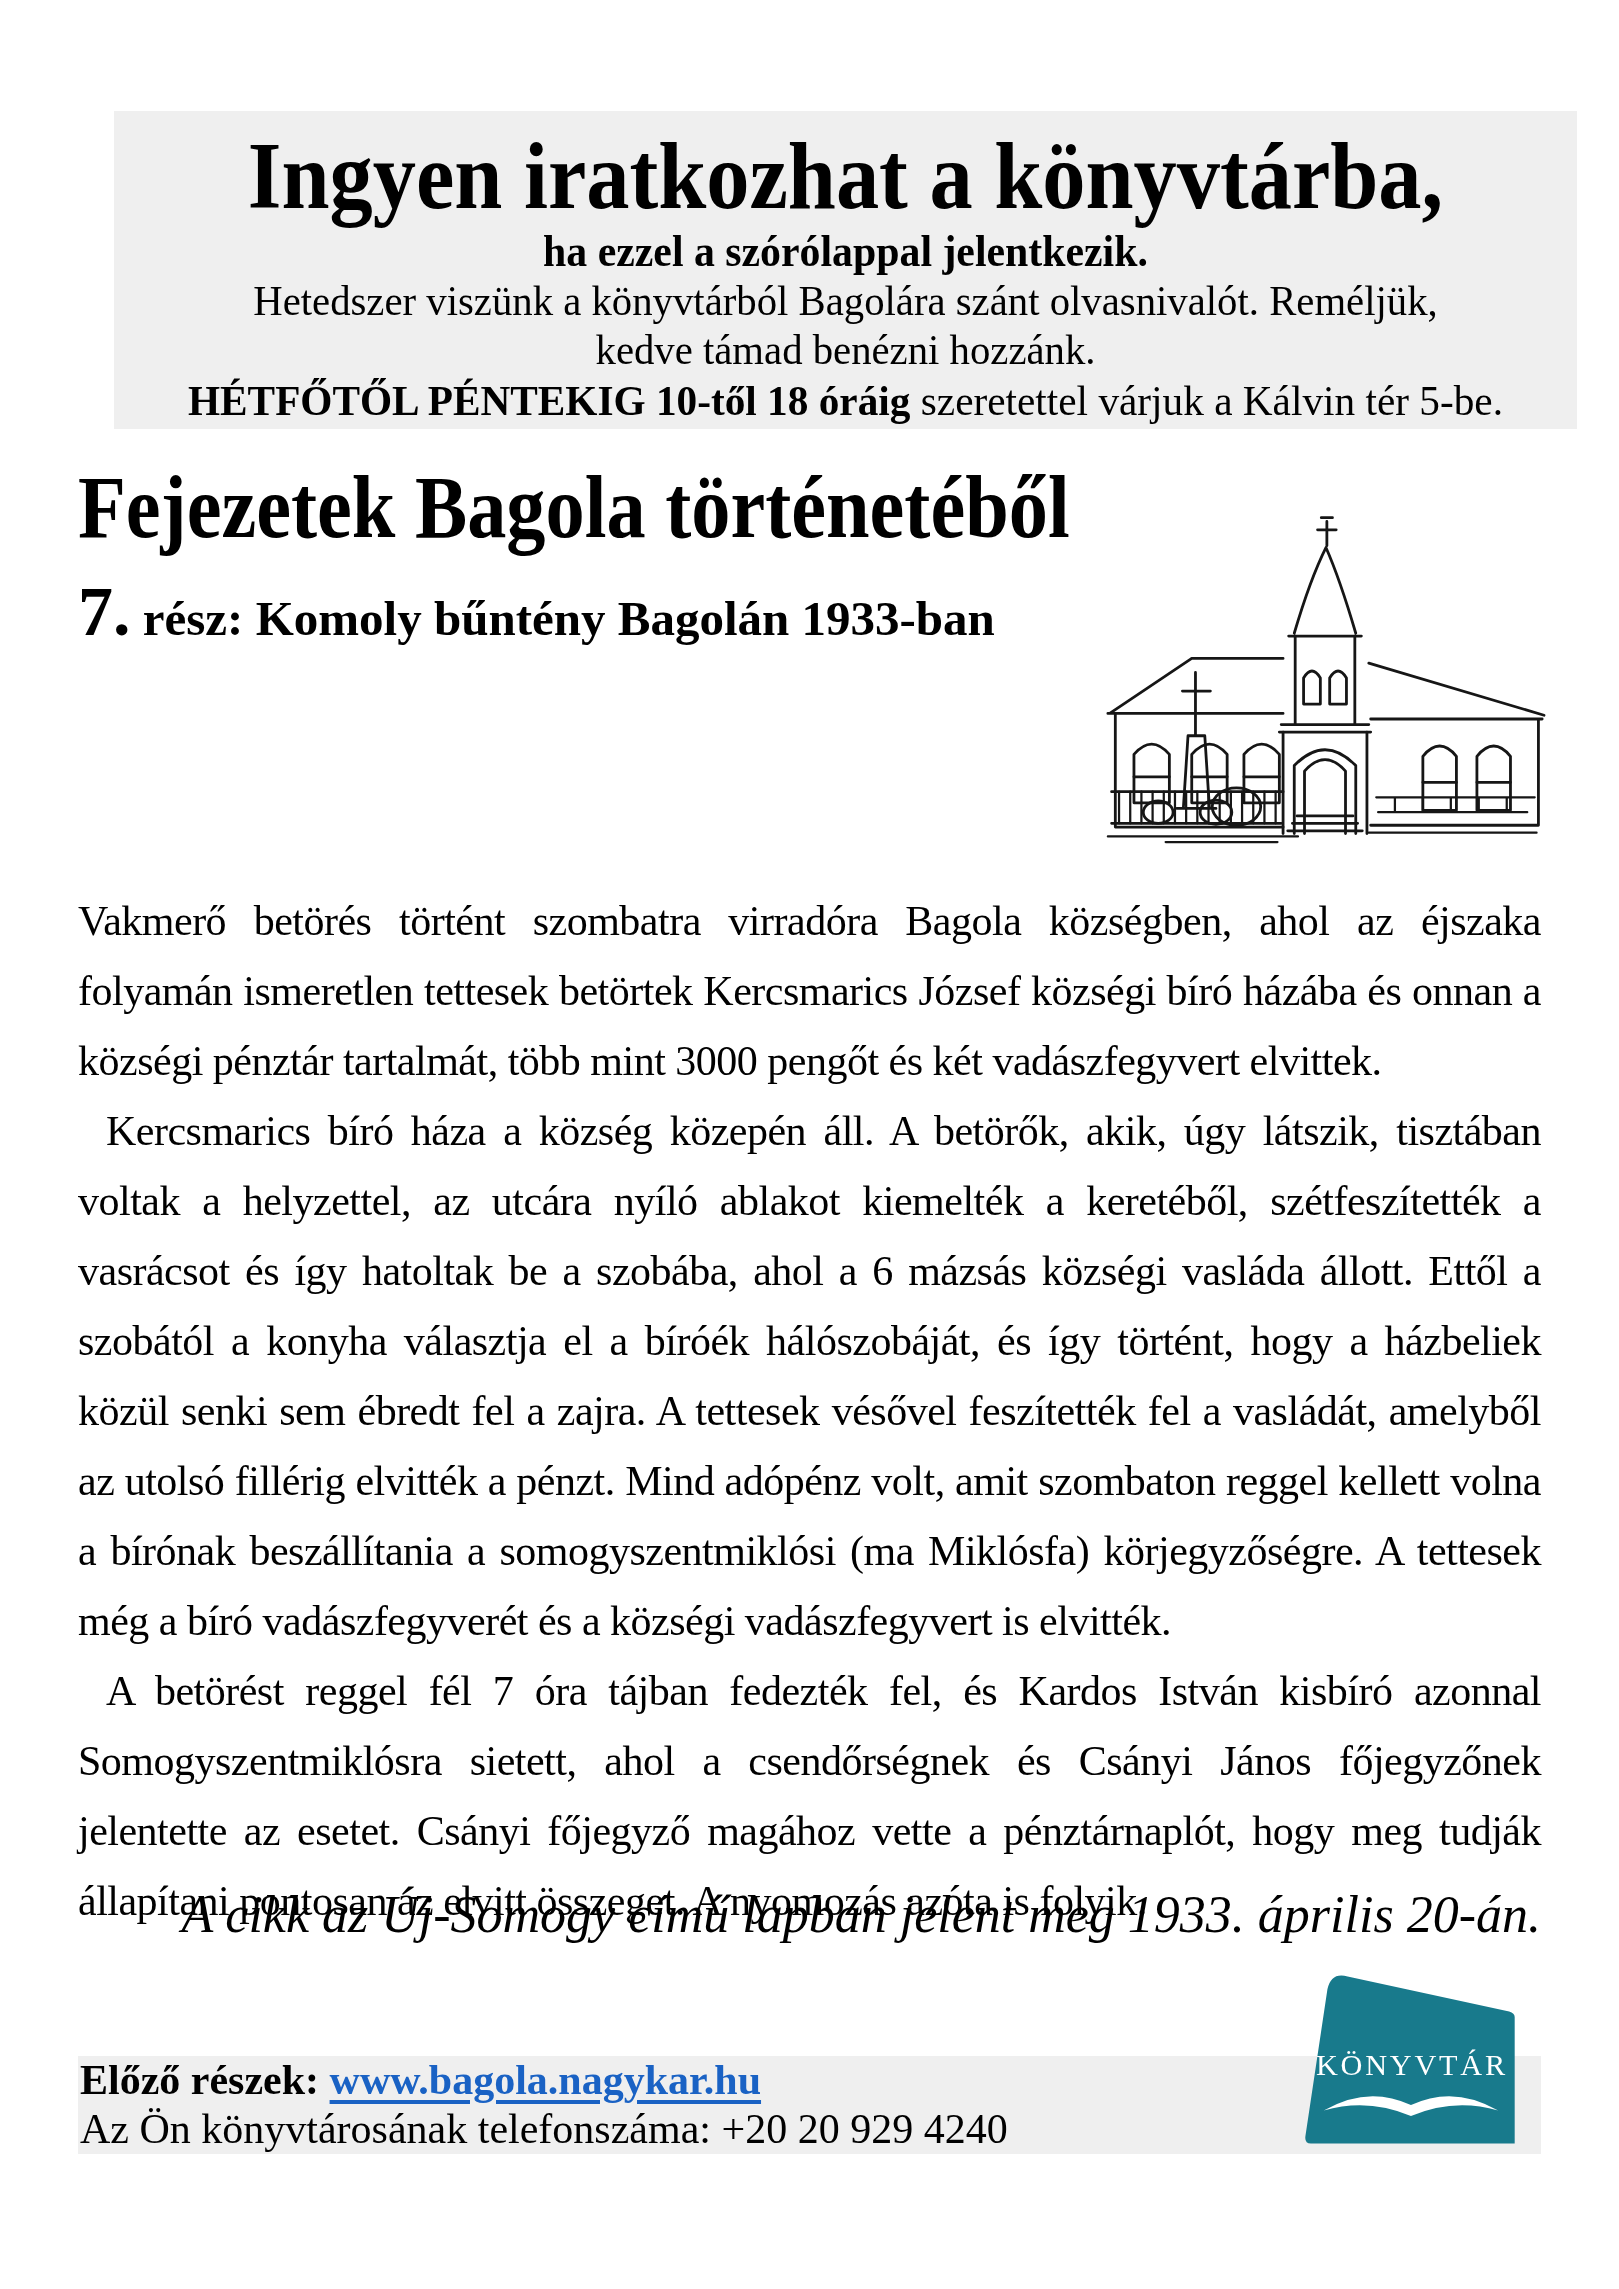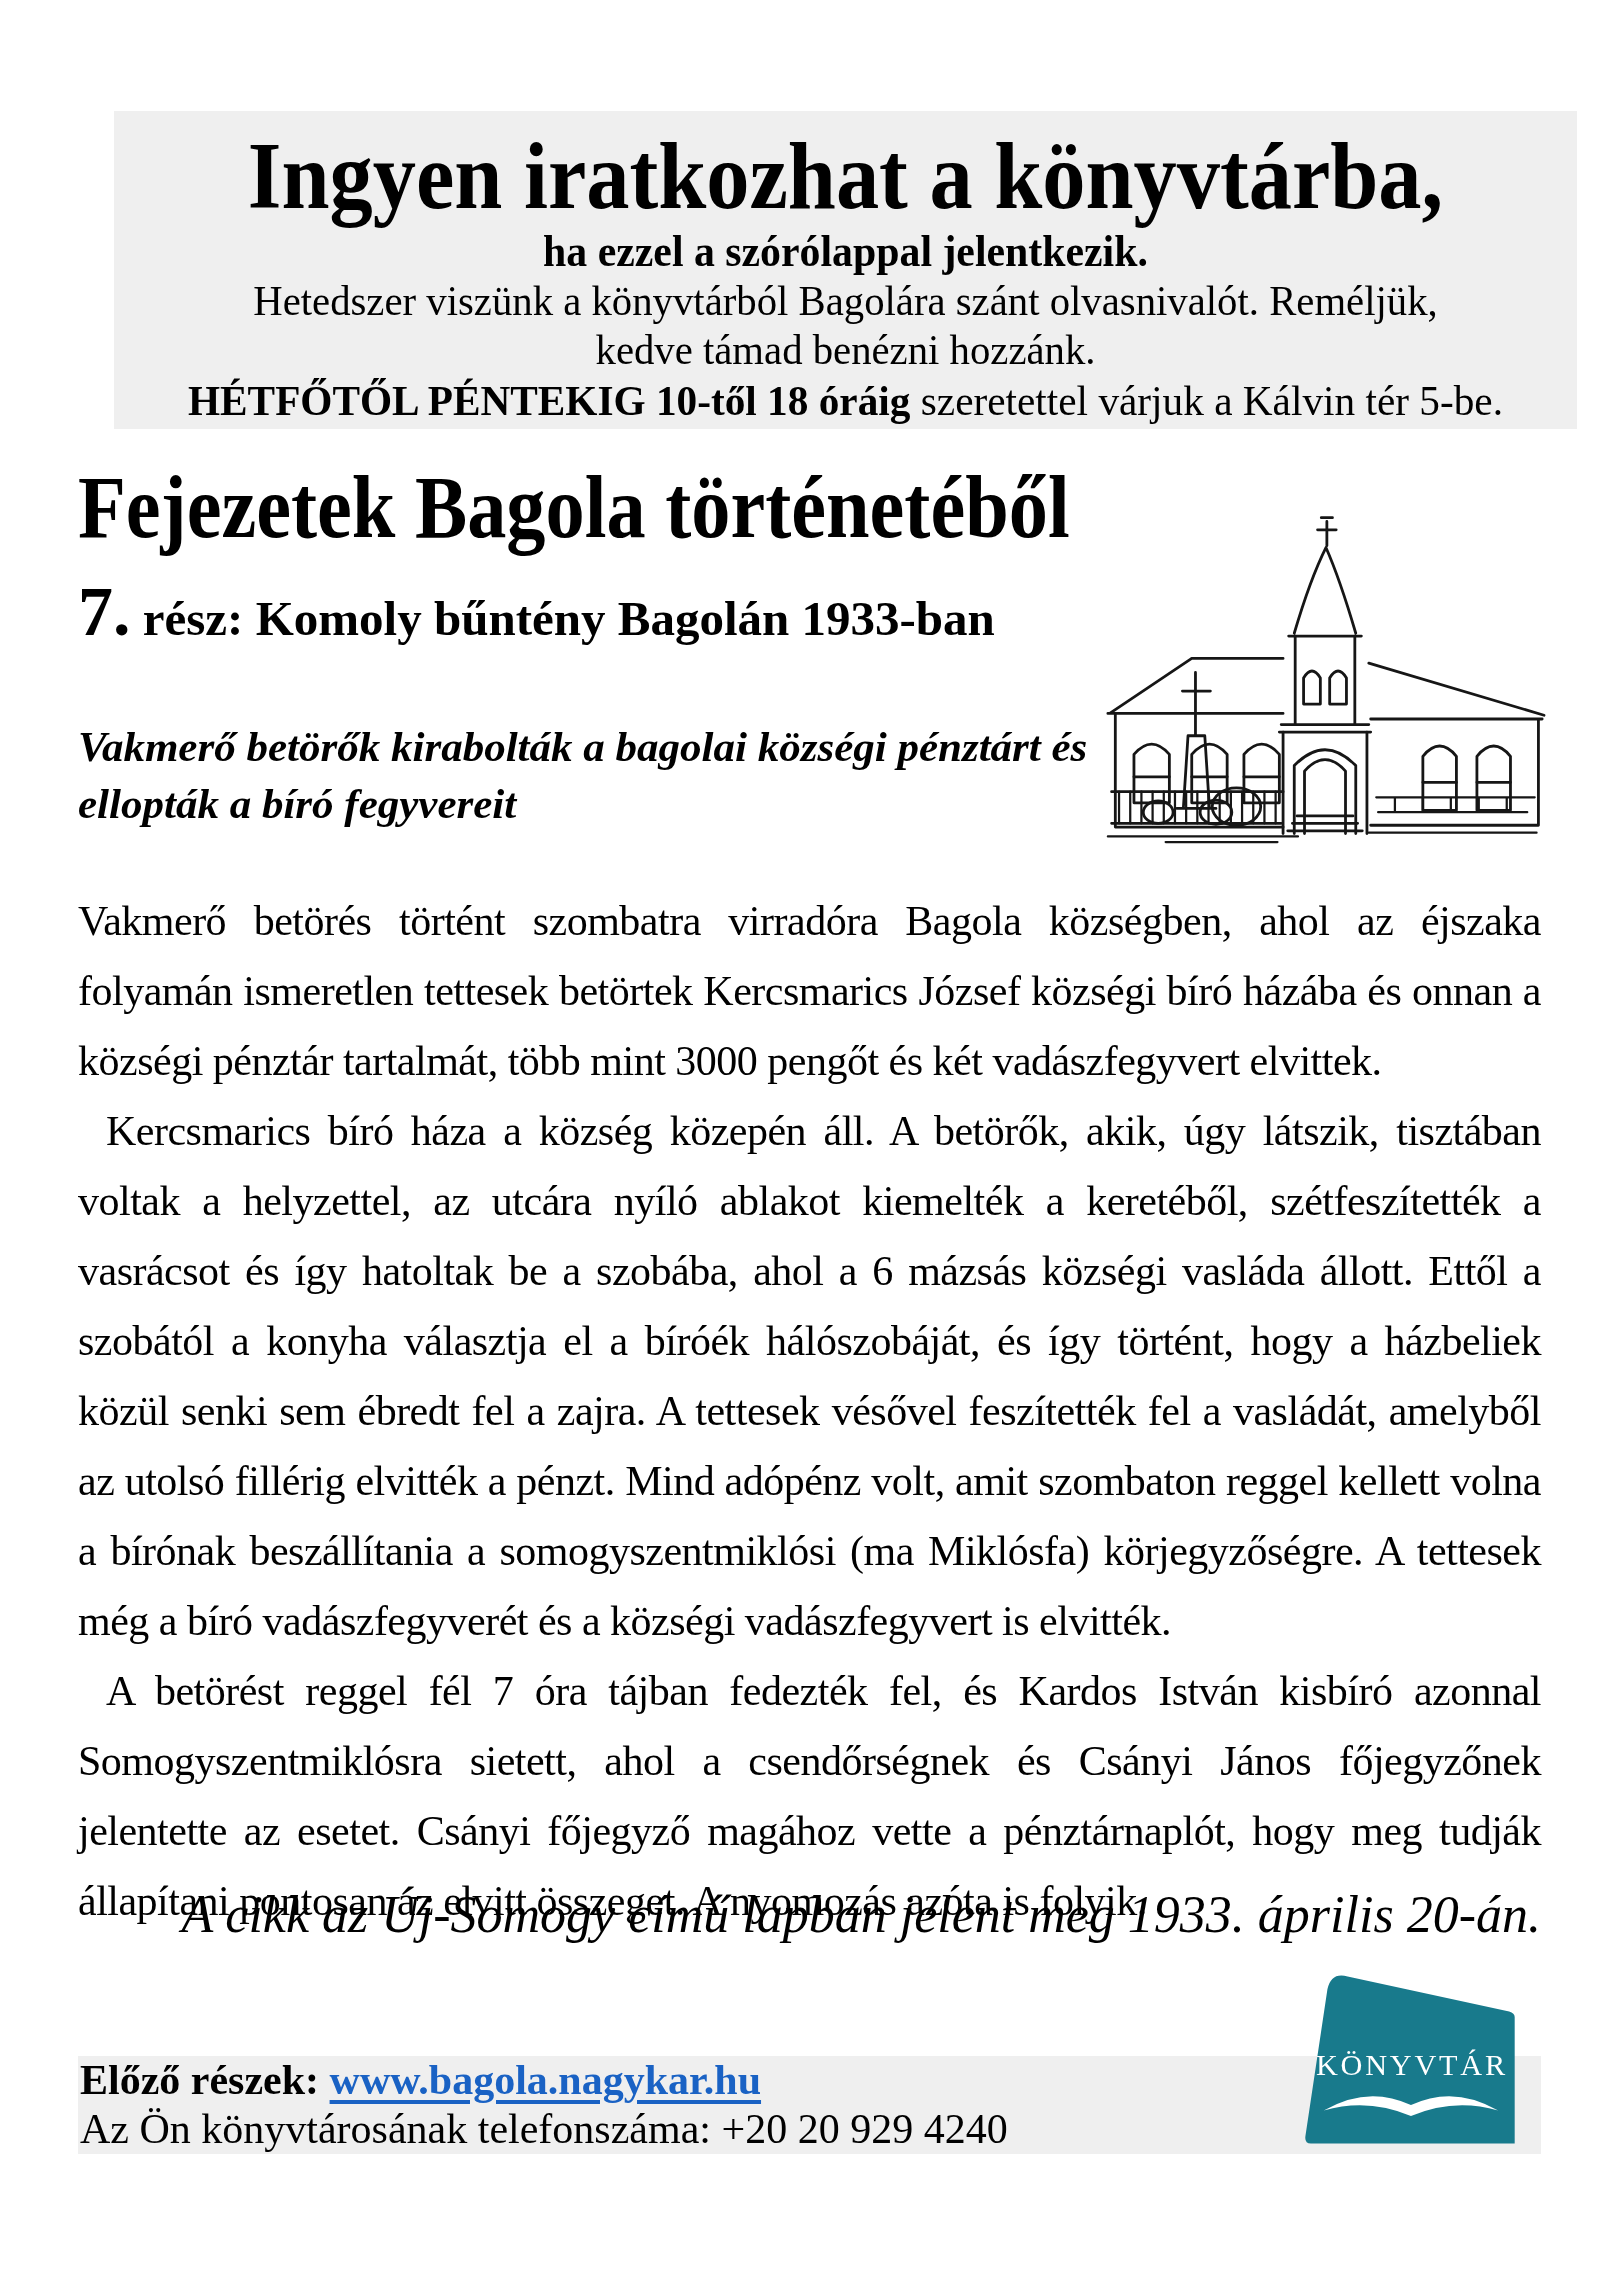--- a/index.html
+++ b/index.html
@@ -88,21 +88,20 @@
     <div class="headline">Ingyen iratkozhat a könyvtárba,</div>
     <div class="subheadline">ha ezzel a szórólappal jelentkezik.</div>
     <div class="intro-line">Hetedszer viszünk a könyvtárból Bagolára szánt olvasnivalót. Reméljük,</div>
     <div class="intro-line">kedve támad benézni hozzánk.</div>
     <div class="hours-line"><span class="b">HÉTFŐTŐL PÉNTEKIG 10-től 18 óráig</span><span> szeretettel várjuk a Kálvin tér 5-be.</span></div>
   </div>
 
   <div class="series-title">Fejezetek Bagola történetéből</div>
   <div class="part-line"><span class="part-number">7.</span><span class="part-title"> rész: Komoly bűntény Bagolán 1933-ban</span></div>
 
-  <div class="lead">Vakmerő betörők kirabolták a bagolai községi pénztárt és ellopták a bíró fegyvereit</div>
 
   <svg class="church" viewBox="0 0 485 385" aria-hidden="true">
     <g stroke="#161616" stroke-width="3" fill="none" stroke-linecap="round" stroke-linejoin="round">
 
       <path d="M237,10 V36 M227,19 H247 M231,6 H243"></path>
 
       <path d="M202,130 Q219,72 236,38 Q251,72 268,130 M196,133 H274"></path>
 
       <path d="M203,133 V228 M267,133 V228"></path>
 

